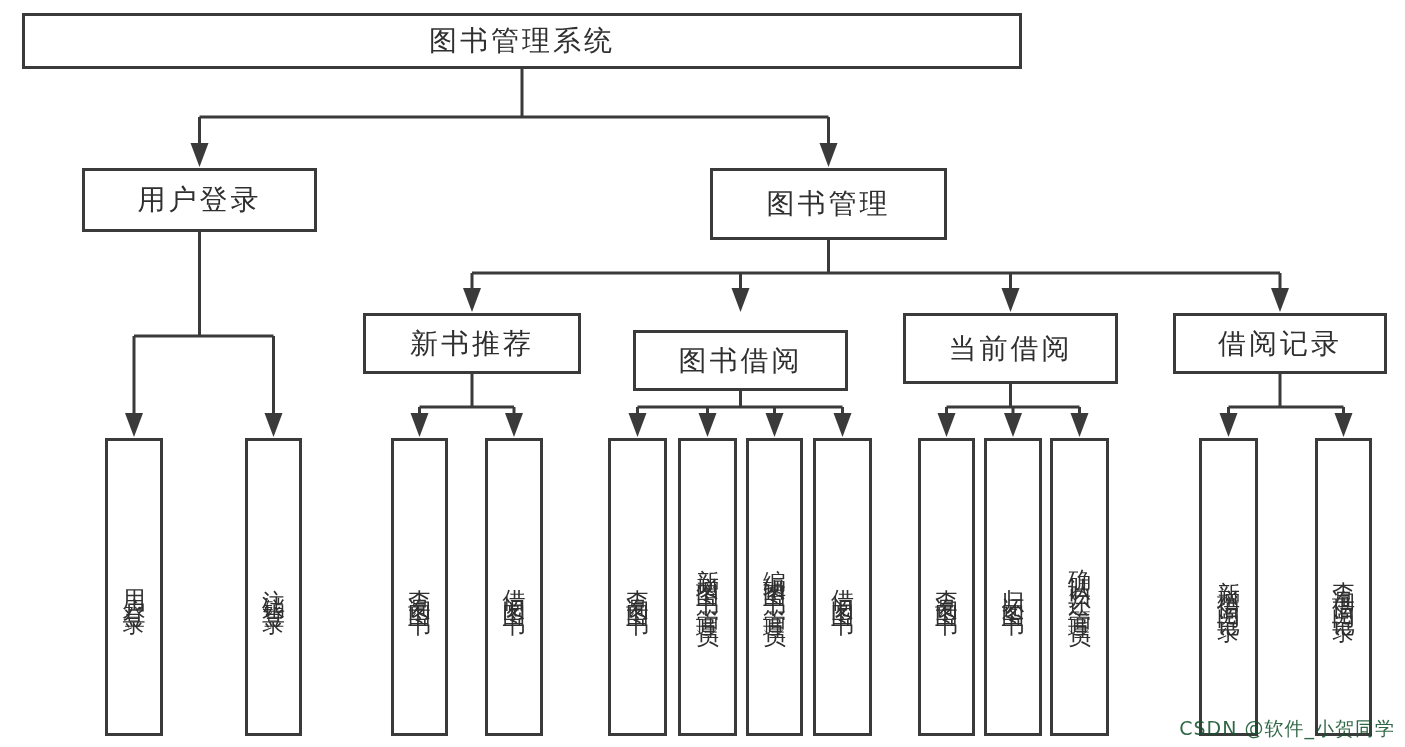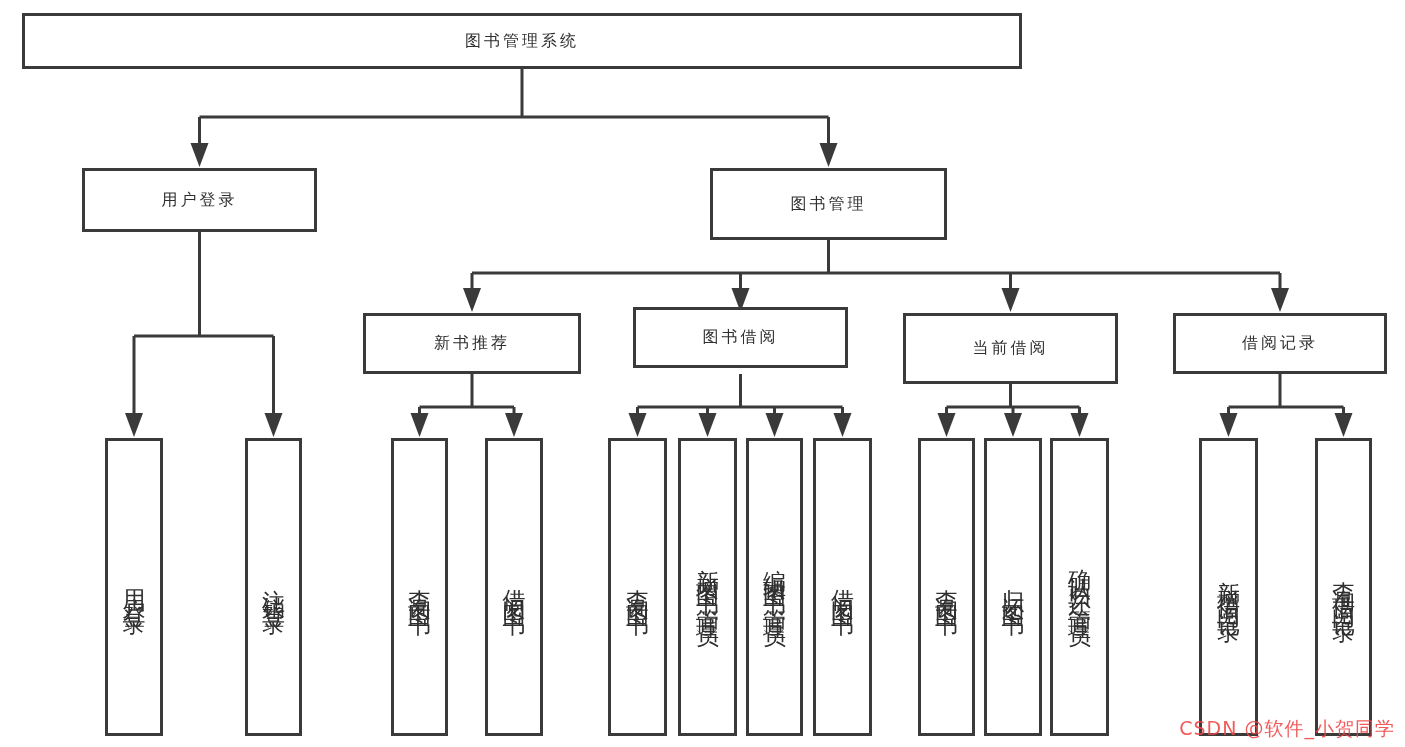--- a/index.html
+++ b/index.html
@@ -15,21 +15,21 @@
   #connectors polygon{fill:#3a3a3a;stroke:none;}
   .box{
     position:absolute;
     box-sizing:border-box;
     border:3px solid #3a3a3a;
     background:#ffffff;
     display:flex;align-items:center;justify-content:center;
     z-index:2;
     color:#2f2f2f;
   }
-  .hbox{font-size:16px;letter-spacing:3px;white-space:nowrap;}
+  .hbox{font-size:28px;letter-spacing:3px;white-space:nowrap;}
   .vbox .vtext{
     writing-mode:vertical-rl;
     line-height:1;
     font-size:23px;
     letter-spacing:8px;
     color:#2f2f2f;
   }
   #watermark{
     position:absolute;
     right:10px;bottom:5px;
@@ -88,21 +88,21 @@
   <div class="box hbox" style="left:82px;top:168px;width:235px;height:64px">
     <span>用户登录</span>
   </div>
   <div class="box hbox" style="left:710px;top:168px;width:237px;height:72px">
     <span>图书管理</span>
   </div>
 
   <div class="box hbox" style="left:363px;top:313px;width:218px;height:61px">
     <span>新书推荐</span>
   </div>
-  <div class="box hbox" style="left:633px;top:307px;width:215px;height:61px">
+  <div class="box hbox" style="left:633px;top:330px;width:215px;height:61px">
     <span>图书借阅</span>
   </div>
   <div class="box hbox" style="left:903px;top:313px;width:215px;height:71px">
     <span>当前借阅</span>
   </div>
   <div class="box hbox" style="left:1173px;top:313px;width:214px;height:61px">
     <span>借阅记录</span>
   </div>
 
   <div class="box vbox" style="left:105px;top:438px;width:58px;height:298px">
@@ -142,14 +142,14 @@
     <span class="vtext">确认归还（管理员）</span>
   </div>
 
   <div class="box vbox" style="left:1199px;top:438px;width:59px;height:298px">
     <span class="vtext">新增借阅记录</span>
   </div>
   <div class="box vbox" style="left:1315px;top:438px;width:57px;height:298px">
     <span class="vtext">查询借阅记录</span>
   </div>
 
-  <div id="watermark" style="color: #ef4444;">CSDN @软件_小贺同学</div>
+  <div id="watermark" style="color: #14532d;">CSDN @软件_小贺同学</div>
 </div>
 
 </body></html>

